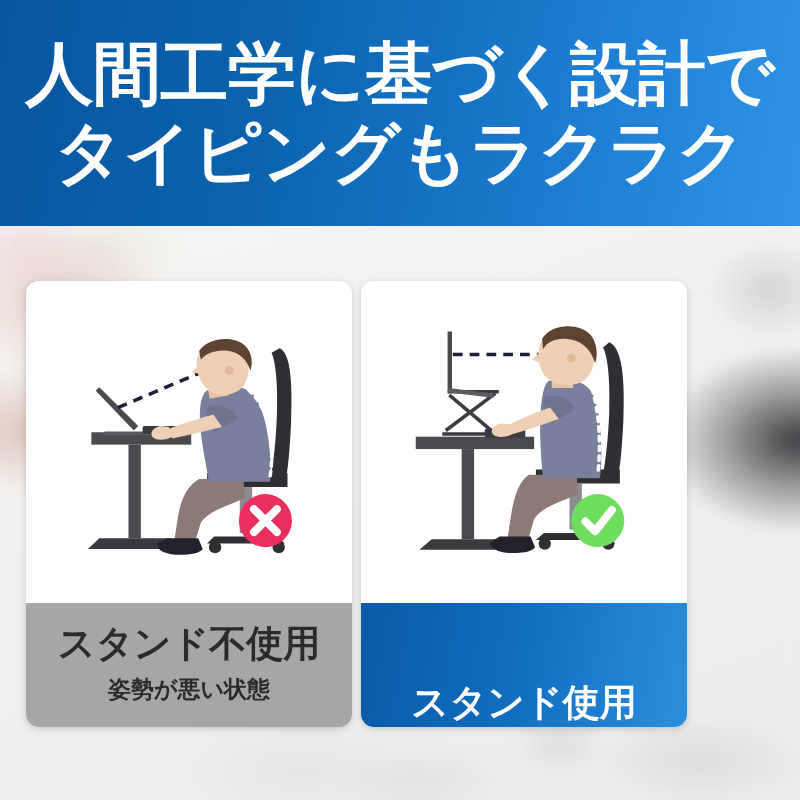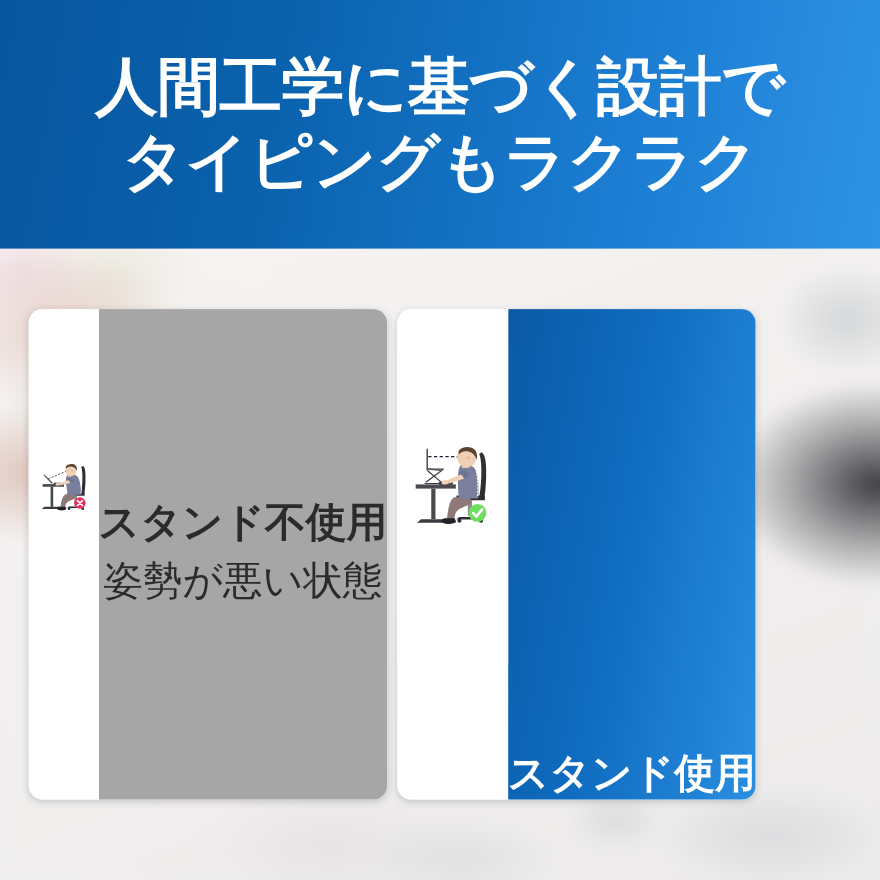--- a/index.html
+++ b/index.html
@@ -57,21 +57,21 @@
     background: linear-gradient(100deg, #07559f 0%, #0a62ad 32%, #1a7bd0 68%, #2e93e6 100%);
     display: flex;
     flex-direction: column;
     align-items: center;
     justify-content: center;
     overflow: hidden;
   }
   .headline {
     color: #ffffff;
     font-weight: bold;
-    font-size: 57px;
+    font-size: 68px;
     line-height: 1.02;
     letter-spacing: -0.5px;
     text-align: center;
     white-space: nowrap;
     margin: 0;
   }
   .headline.line1 { margin-bottom: 10px; }
 
   
   .cards {
@@ -83,21 +83,21 @@
     display: flex;
     gap: 9px;
   }
   .card {
     position: relative;
     width: 326px;
     border-radius: 13px;
     overflow: hidden;
     box-shadow: 0 2px 7px rgba(60,60,70,0.22);
     display: flex;
-    flex-direction: row;
+    flex-direction: column;
     background: #ffffff;
   }
   .card-figure {
     position: relative;
     height: 322px;
     background: #ffffff;
   }
   .card-figure svg { display: block; width: 100%; height: 100%; }
 
   .card-footer {
@@ -111,22 +111,22 @@
   .footer-bad  { background: #a6a6a6; }
   .footer-good { background: linear-gradient(100deg, #0a5aa6 0%, #0f6cc0 45%, #2a8ee0 100%); justify-content: flex-end; }
 
   .footer-title {
     font-size: 37px;
     font-weight: bold;
     line-height: 1.08;
     white-space: nowrap;
   }
   .footer-sub {
-    font-size: 36px;
-    font-weight: normal;
+    font-size: 23px;
+    font-weight: bold;
     line-height: 1.12;
     white-space: nowrap;
     margin-top: 13px;
   }
   .footer-bad .footer-title,
   .footer-bad .footer-sub { color: #2b2b2b; }
   .footer-good .footer-title,
   .footer-good .footer-sub { color: #ffffff; }
 </style>
 </head>

